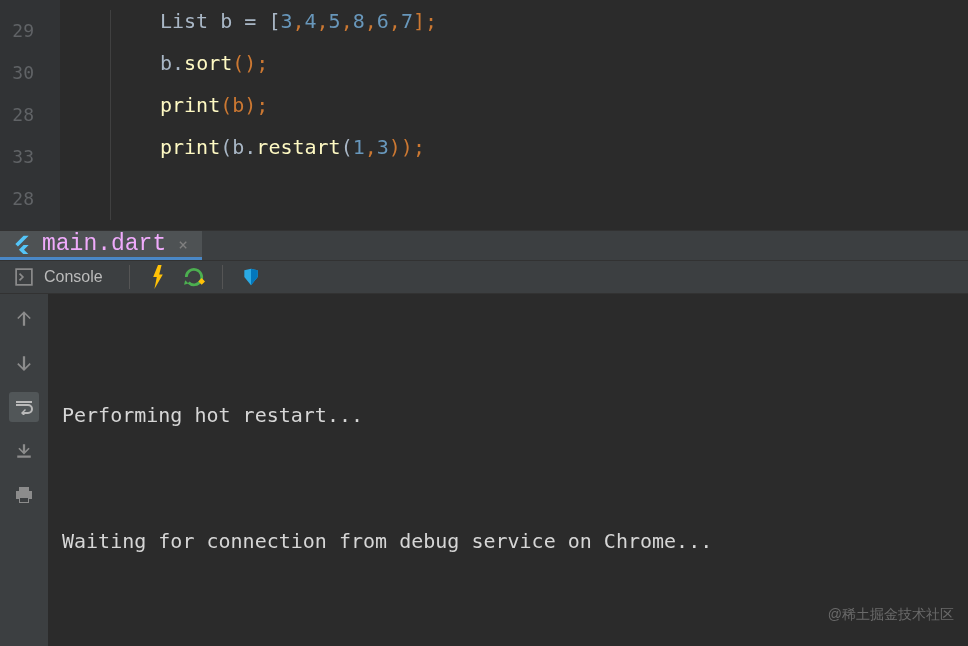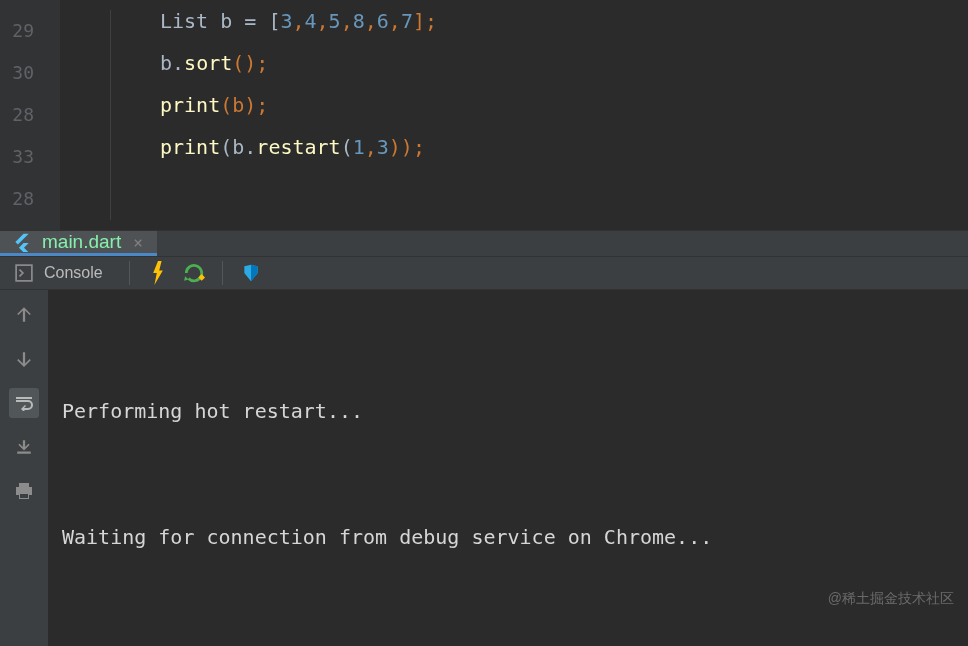--- a/index.html
+++ b/index.html
@@ -71,23 +71,23 @@
       display: flex;
       align-items: center;
       padding: 0 12px;
       height: 100%;
       gap: 10px;
       border-bottom: 3px solid #4a88c7;
       background: #4e5254;
     }
     .tab-icon svg { display: block; }
     .tab-label {
-      color: #86efac;
-      font-size: 19px;
-      font-family: Liberation Sans, sans-serif;
+      color: #f0abfc;
+      font-size: 23px;
+      font-family: Liberation Mono, monospace;
     }
     .tab-close {
       color: #808080;
       font-size: 16px;
       cursor: pointer;
       padding: 0 2px;
     }
     
     .toolbar {
       background: #3c3f41;
@@ -146,21 +146,21 @@
     .console-output {
       flex: 1;
       padding: 16px 14px;
       font-size: 20px;
       line-height: 42px;
       color: #d6d6d6;
       white-space: pre;
     }
     .watermark {
       position: absolute;
-      bottom: 38px;
+      bottom: 22px;
       right: 14px;
       color: #6a6a6a;
       font-size: 14px;
       font-family: -apple-system, 'Segoe UI', sans-serif;
     }
   </style>
 </head>
 <body>
 
 <div class="editor-area">

